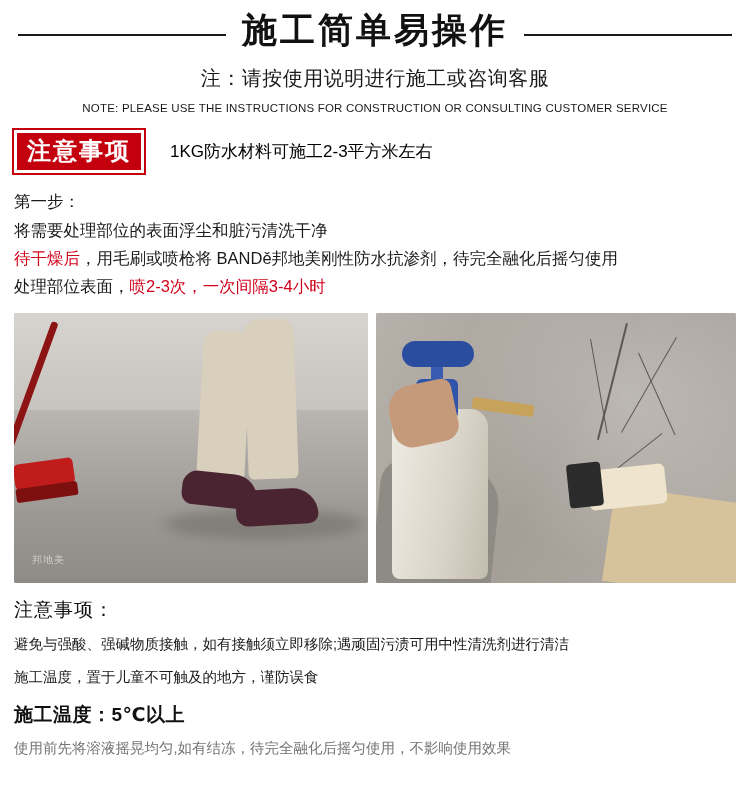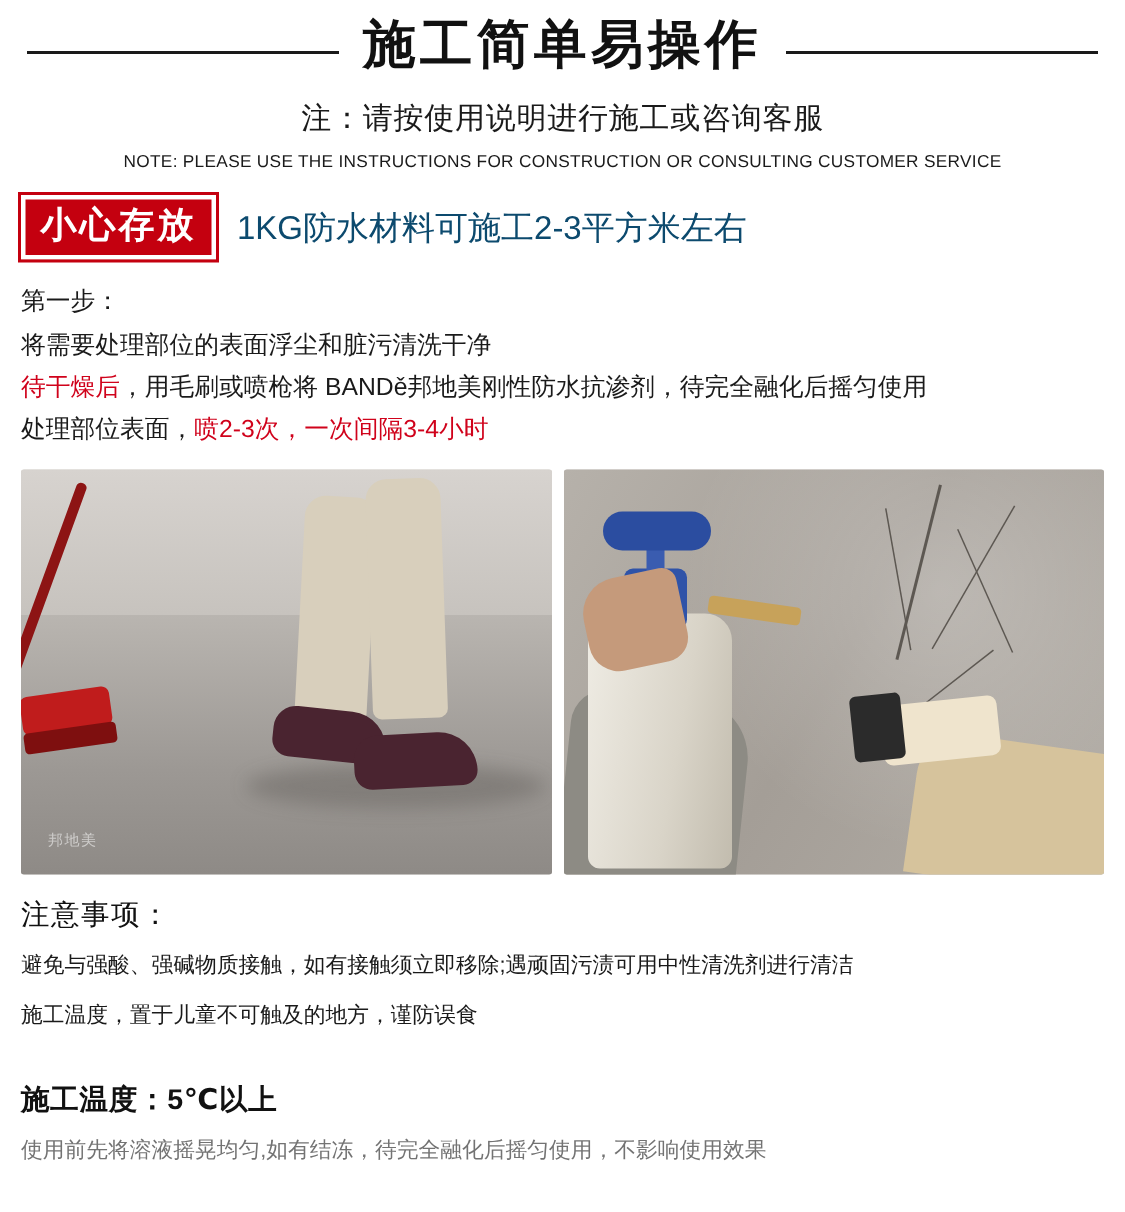--- a/index.html
+++ b/index.html
@@ -84,23 +84,23 @@
     color: #ffffff;
     font-size: 24px;
     font-weight: bold;
     padding: 6px 10px 7px 10px;
     letter-spacing: 2px;
     border: 3px solid #ffffff;
     outline: 2px solid #c4000f;
     line-height: 1;
   }
   .usage-text {
-    font-size: 22px;
-    margin-left: 14px;
-    color: #0c4a6e;
+    font-size: 17px;
+    margin-left: 26px;
+    color: #000000;
   }
 
   
   .steps {
     margin: 14px 14px 0 14px;
     font-size: 16.5px;
     line-height: 1.72;
     color: #1a1a1a;
   }
   .step-label {
@@ -311,21 +311,21 @@
   .notes-line {
     font-size: 14.5px;
     color: #1a1a1a;
     margin-top: 11px;
     line-height: 1.5;
   }
   .temp-title {
     font-size: 19px;
     font-weight: bold;
     color: #111111;
-    margin-top: 32px;
+    margin-top: 14px;
     letter-spacing: 0.5px;
   }
   .temp-note {
     font-size: 14.5px;
     color: #737373;
     margin-top: 11px;
   }
 </style>
 </head>
 <body>
@@ -337,21 +337,21 @@
       <div class="title-rule"></div>
       <span class="title-mask">
         <span class="main-title">施工简单易操作</span>
       </span>
     </div>
     <div class="subtitle-cn">注：请按使用说明进行施工或咨询客服</div>
     <div class="subtitle-en">NOTE: PLEASE USE THE INSTRUCTIONS FOR CONSTRUCTION OR CONSULTING CUSTOMER SERVICE</div>
   </div>
 
   <div class="usage-row">
-    <div class="usage-badge">小心存放</div>
+    <div class="usage-badge">注意事项</div>
     <div class="usage-text">1KG防水材料可施工2-3平方米左右</div>
   </div>
 
   <div class="steps">
     <div class="step-label">第一步：</div>
     <div class="step-body">将需要处理部位的表面浮尘和脏污清洗干净</div>
     <div class="step-body">
       <span class="red">待干燥后</span><span>，用毛刷或喷枪将 BANDě邦地美刚性防水抗渗剂，待完全融化后摇匀使用</span>
     </div>
     <div class="step-body">

